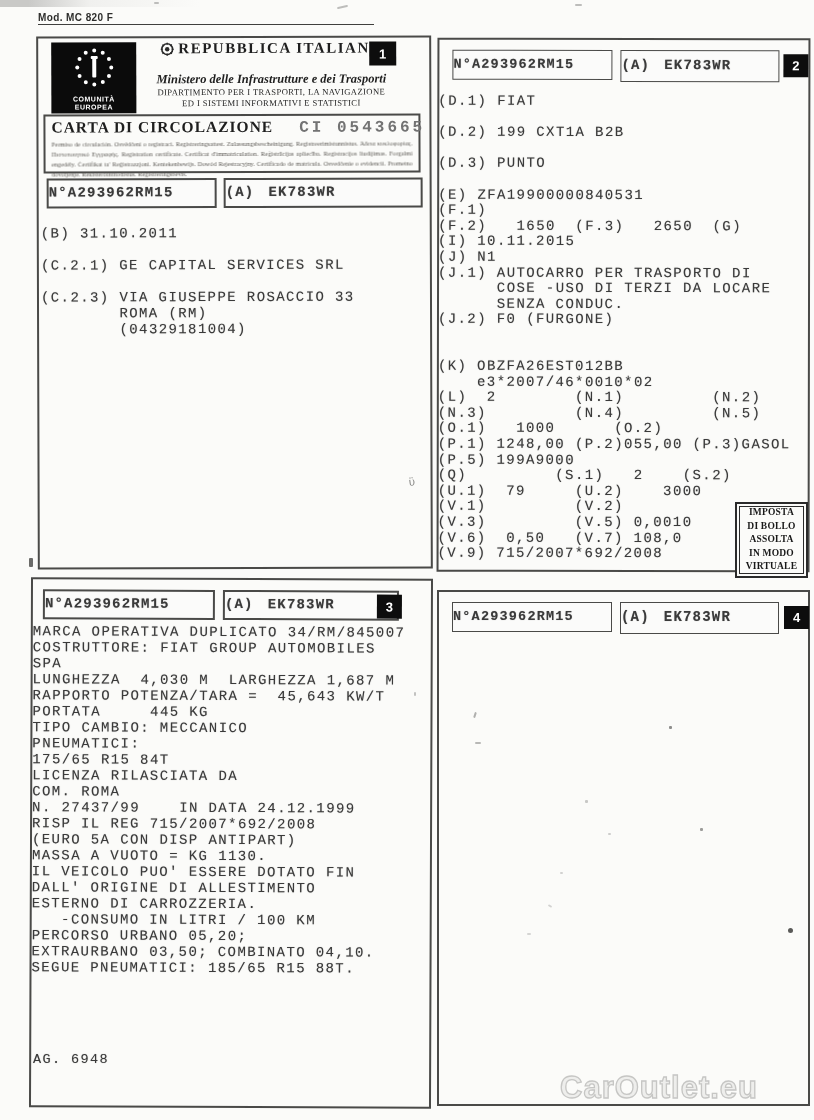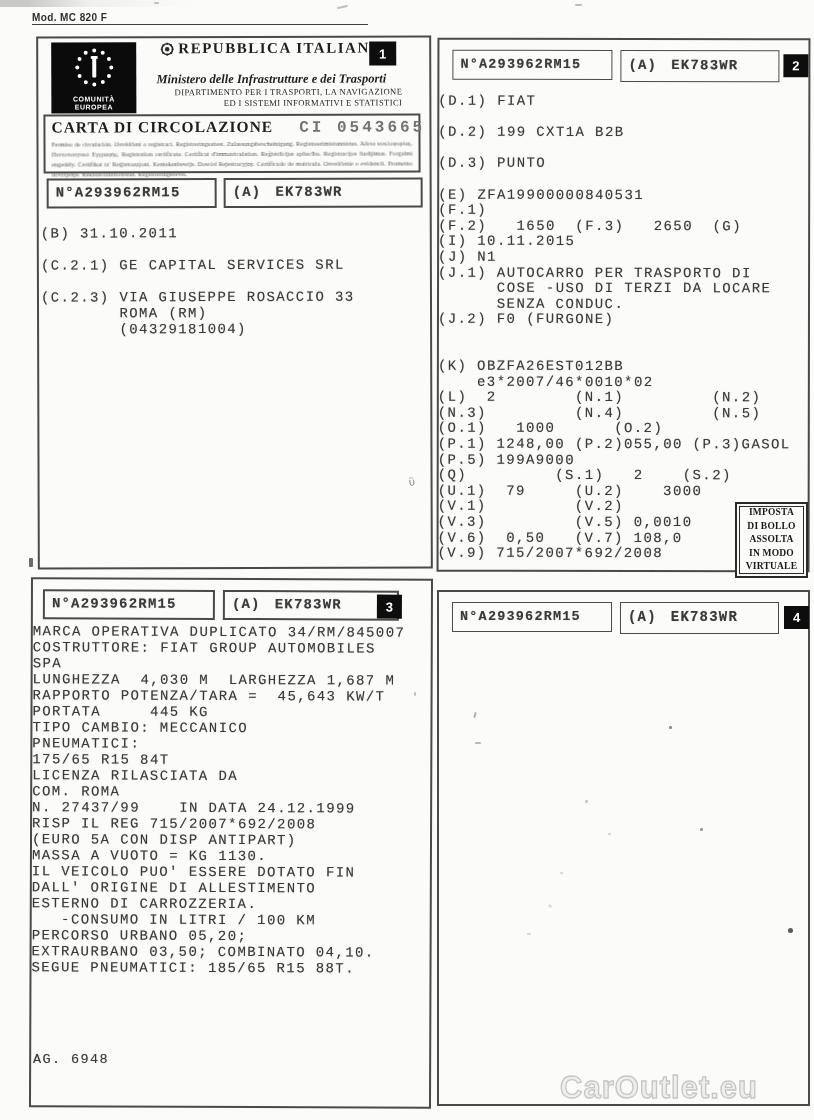--- a/index.html
+++ b/index.html
@@ -13,54 +13,54 @@
   .q2{left:437px;top:38px;width:369px;height:530px;transform:rotate(0.1deg);}
   .q3{left:30px;top:578px;width:398px;height:526px;transform:rotate(0.22deg);}
   .q4{left:437px;top:590px;width:369px;height:512px;}
   
   .tw{font-family:"Liberation Mono","DejaVu Sans Mono",monospace;font-size:14px;letter-spacing:1.4px;
       line-height:15.6px;white-space:pre;color:#3a3a3a;text-shadow:0 0 1px rgba(58,58,58,.42);}
   .tw .line{white-space:pre;min-height:15.6px;}
   .lines16 .line{min-height:16px;line-height:16px;}
   
   .idbox{position:absolute;border:2px solid #4a4a48;background:rgba(252,252,250,.6);
-         display:flex;align-items:center;padding-left:7px;box-sizing:border-box;}
+         display:flex;align-items:center;box-sizing:border-box;}
   .idbox .tw{font-weight:700;font-size:14px;letter-spacing:1.2px;}
   .plate-label{font-weight:700;margin-right:14px;}
   
   .numbox{position:absolute;background:#0d0d0d;color:#fff;display:flex;align-items:center;justify-content:center;
           font:700 13px "Liberation Sans",sans-serif;}
   
   .eulogo{position:absolute;left:13px;top:4px;width:85px;height:71px;background:#0b0b0b;color:#fff;
           display:flex;flex-direction:column;align-items:center;justify-content:flex-end;}
   .eulogo svg{position:absolute;top:2px;left:50%;transform:translateX(-50%);}
   .eulogo .cap{font:700 7px/7.5px "Liberation Sans",sans-serif;letter-spacing:.5px;text-align:center;padding-bottom:3px;}
   
   .hdr{position:absolute;left:102px;top:2px;width:262px;text-align:center;color:#1f1f1f;}
   .hdr .state{font:700 15px "Liberation Serif","DejaVu Serif",serif;letter-spacing:1.5px;white-space:nowrap;}
   .hdr .state svg{vertical-align:-3px;margin-right:4px;}
   .hdr .ministry{font:700 italic 12.5px "Liberation Serif",serif;margin-top:15px;white-space:nowrap;}
-  .hdr .dept{font:400 8.6px/10.5px "Liberation Serif",serif;letter-spacing:.4px;white-space:nowrap;text-align:right;}
+  .hdr .dept{font:400 8.6px/10.5px "Liberation Serif",serif;letter-spacing:.4px;white-space:nowrap;}
   .hdr .dept.u{}
   
   .cartabox{position:absolute;left:5px;top:76px;width:377px;height:59px;border:2px solid #4a4a48;box-sizing:border-box;padding:2px 6px;}
   .cartarow{display:flex;align-items:baseline;gap:26px;}
   .cartatitle{font:700 15.5px "Liberation Serif",serif;letter-spacing:1px;color:#1e1e1e;white-space:nowrap;}
   .cartanum{font:700 16px "Liberation Mono",monospace;letter-spacing:3px;color:#737373;white-space:nowrap;}
   .fineprint{margin-top:2px;font:400 6.4px/1.55 "Liberation Serif",serif;color:#55524e;text-align:justify;
              filter:blur(.28px);opacity:.95;}
   
   .body-tw{position:absolute;}
   
   .stamp{position:absolute;left:735px;top:502px;width:73px;height:76px;background:#fbfbf9;border:2px solid #2b2b2b;
          box-shadow:inset 0 0 0 2px #fbfbf9, inset 0 0 0 3px #2b2b2b;box-sizing:border-box;
          display:flex;flex-direction:column;align-items:center;justify-content:center;
          font:700 9.5px/1.42 "Liberation Serif",serif;color:#191919;letter-spacing:.2px;text-align:center;}
   
-  .modref{position:absolute;left:32px;top:12px;width:336px;border-bottom:1.6px solid #3f3f3d;
+  .modref{position:absolute;left:38px;top:12px;width:336px;border-bottom:1.6px solid #3f3f3d;
           font:700 10px "Liberation Sans",sans-serif;letter-spacing:.4px;color:#2e2e2c;padding-bottom:1px;}
   .agref{position:absolute;left:33px;top:1052px;font-size:13.5px;}
   .watermark{position:absolute;left:560px;top:1070px;font:700 31px "Liberation Sans",sans-serif;
              color:#eeeeec;-webkit-text-stroke:1.3px #c6c6c4;letter-spacing:1px;}
   
   .nz{position:absolute;background:#bdbdbb;border-radius:1px;}
 </style>
 </head>
 <body>
 

